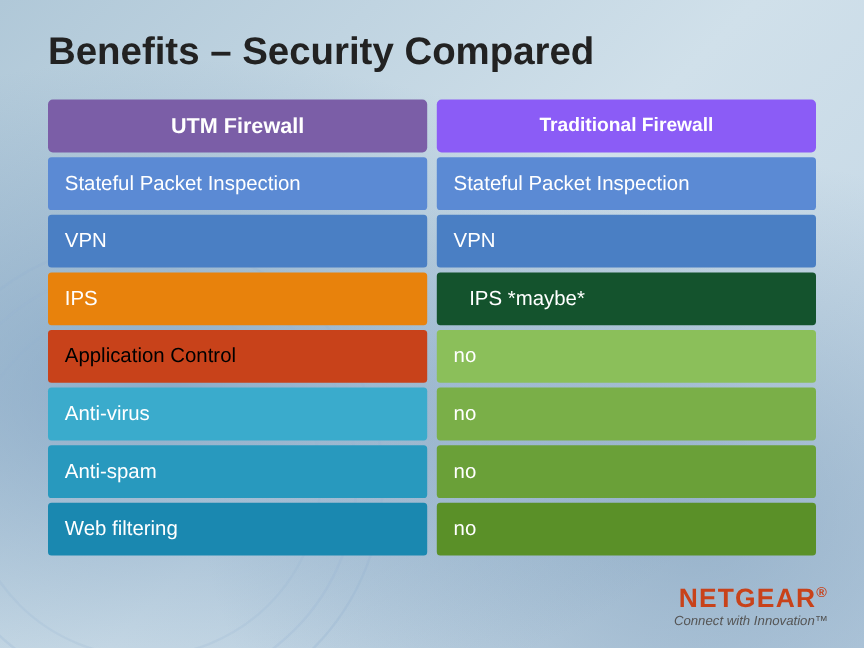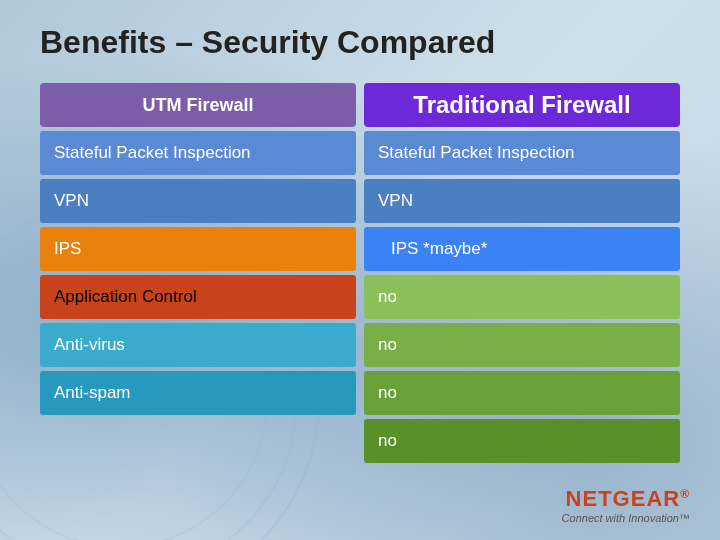--- a/index.html
+++ b/index.html
@@ -97,30 +97,30 @@
     .utm-row-1 { background: #5b8ad4; color: white; }
     .utm-row-2 { background: #4a7fc4; color: white; }
     .utm-row-3 { background: #e8820c; color: white; }
     .utm-row-4 { background: #c8421a; color: #000000; }
     .utm-row-5 { background: #3aabcc; color: white; }
     .utm-row-6 { background: #2899be; color: white; }
     .utm-row-7 { background: #1a88b0; color: white; }
 
     
     .trad-header {
-      background: #6d28d9;
+      background: #8b5cf6;
       color: white;
       font-weight: bold;
       justify-content: center;
-      font-size: 24px;
+      font-size: 16px;
       border-radius: 4px;
     }
     .trad-row-1 { background: #5b8ad4; color: white; }
     .trad-row-2 { background: #4a7fc4; color: white; }
-    .trad-row-3 { background: #3b82f6; color: white; padding-left: 27px; }
+    .trad-row-3 { background: #14532d; color: white; padding-left: 27px; }
     .trad-row-4 { background: #8bbf5a; color: white; }
     .trad-row-5 { background: #7aaf48; color: white; }
     .trad-row-6 { background: #6aa038; color: white; }
     .trad-row-7 { background: #5a9028; color: white; }
 
     
     .netgear-logo {
       position: absolute;
       bottom: 16px;
       right: 30px;
@@ -155,20 +155,21 @@
   <div class="table-container">
 
     <div class="col">
       <div class="cell utm-header">UTM Firewall</div>
       <div class="cell utm-row-1">Stateful Packet Inspection</div>
       <div class="cell utm-row-2">VPN</div>
       <div class="cell utm-row-3">IPS</div>
       <div class="cell utm-row-4">Application Control</div>
       <div class="cell utm-row-5">Anti-virus</div>
       <div class="cell utm-row-6">Anti-spam</div>
+      <div class="cell utm-row-7">Web filtering</div>
     </div>
 
     <div class="col">
       <div class="cell trad-header">Traditional Firewall</div>
       <div class="cell trad-row-1">Stateful Packet Inspection</div>
       <div class="cell trad-row-2">VPN</div>
       <div class="cell trad-row-3">IPS *maybe*</div>
       <div class="cell trad-row-4">no</div>
       <div class="cell trad-row-5">no</div>
       <div class="cell trad-row-6">no</div>

